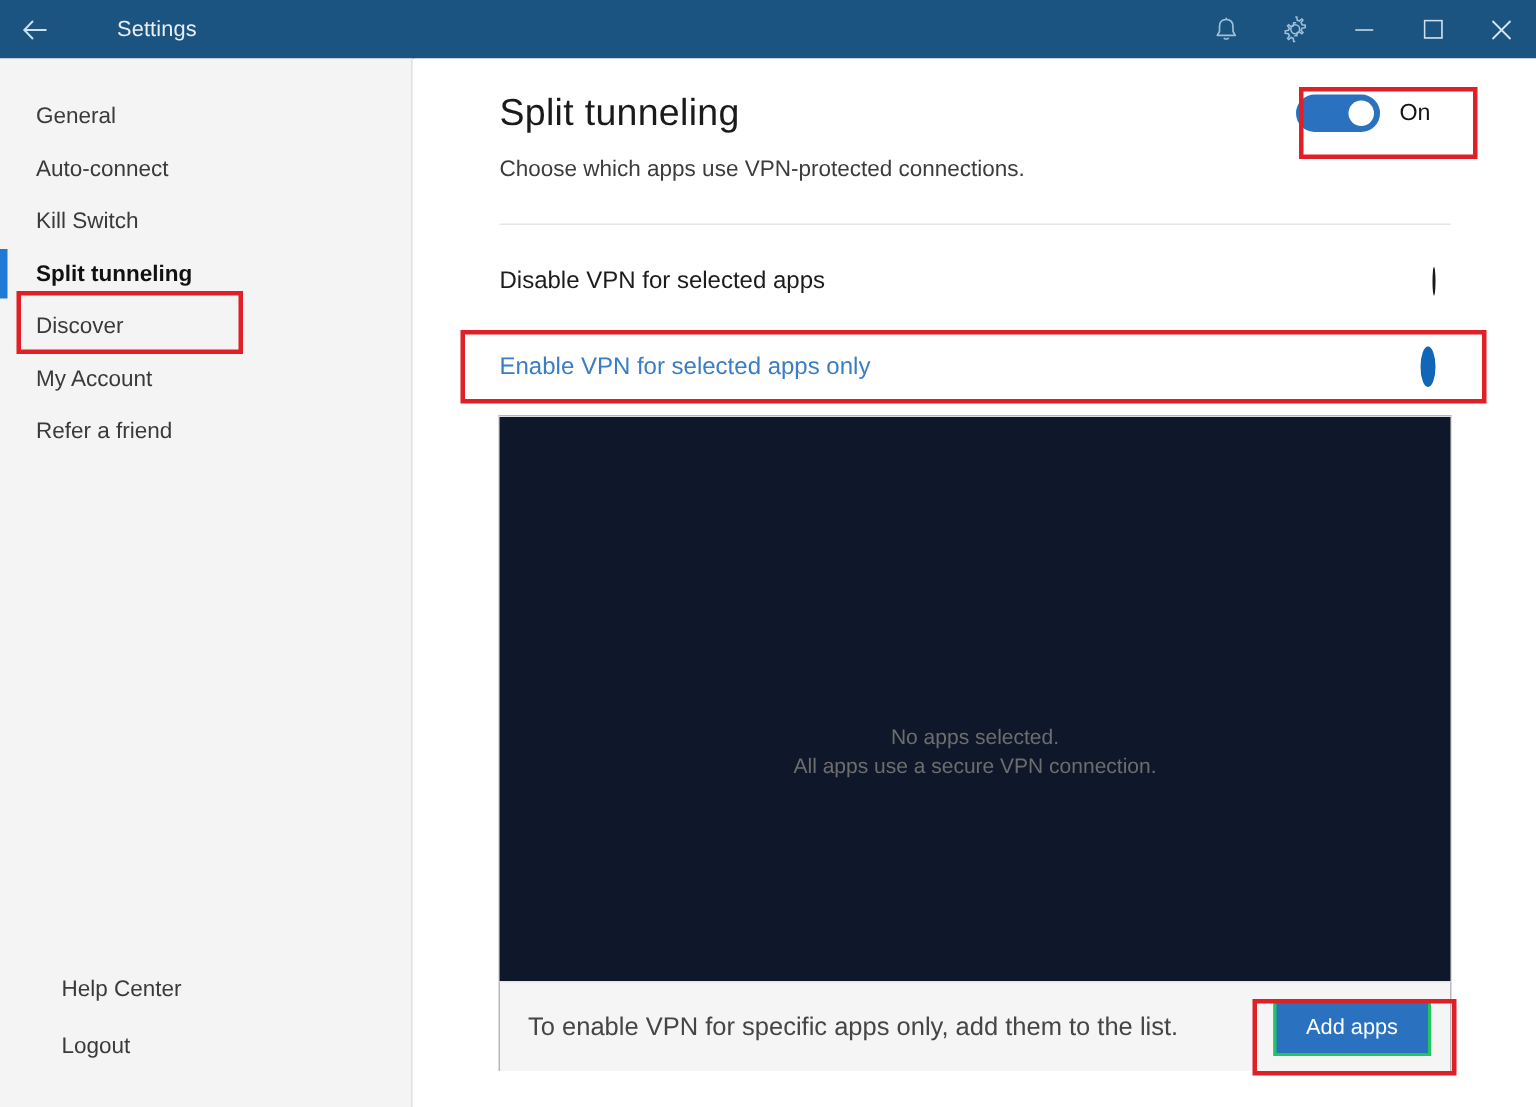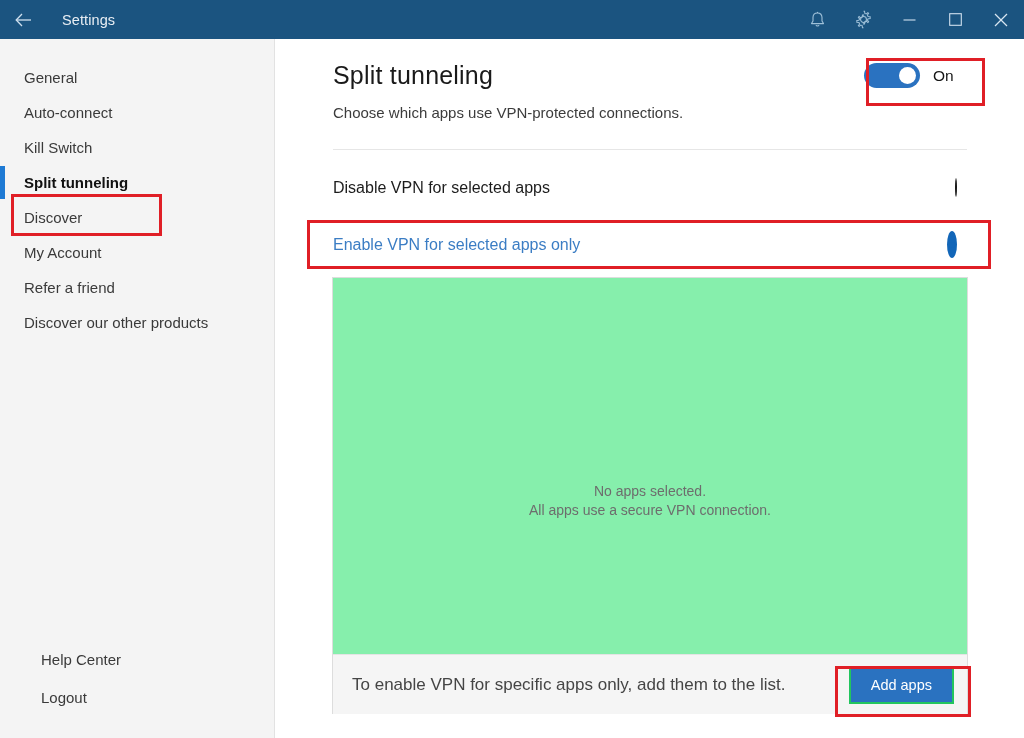--- a/index.html
+++ b/index.html
@@ -24,21 +24,21 @@
   }
   .back-btn {
     width: 46px; height: 39px;
     display: flex; align-items: center; justify-content: center;
   }
   .back-btn svg { display: block; }
   .title-text {
     color: #e9eef3;
     font-size: 14.5px;
     letter-spacing: .1px;
-    margin-left: 16px;
+    margin-left: 32px;
   }
   .tb-spacer { flex: 1; }
   .tb-icon {
     width: 46px; height: 39px;
     display: flex; align-items: center; justify-content: center;
   }
   .tb-icon svg { display: block; }
   .win-btn {
     width: 46px; height: 39px;
     display: flex; align-items: center; justify-content: center;
@@ -139,21 +139,21 @@
     width: 6px; height: 6px; border-radius: 50%;
     background: #1266b8;
   }
 
   
   .app-panel {
     position: absolute; left: 56px; top: 238px;
     width: 636px; height: 437px;
     border: 1px solid #dddddd;
     border-bottom: none;
-    background: #86efac;
+    background: #0f172a;
   }
   .empty-state {
     position: absolute; left: 0; right: 0; top: 204px;
     text-align: center;
     color: #6d6d6d; font-size: 14px; line-height: 19px;
   }
   .panel-footer {
     position: absolute; left: 0; bottom: 0;
     width: 634px; height: 60px;
     background: #f5f5f5;
@@ -269,23 +269,20 @@
       </div>
       <div class="nav-item">
         <span>Discover</span>
       </div>
       <div class="nav-item">
         <span>My Account</span>
       </div>
       <div class="nav-item">
         <span>Refer a friend</span>
       </div>
-      <div class="nav-item">
-        <span>Discover our other products</span>
-      </div>
     </div>
 
     <div class="nav-bottom">
       <div class="nav-item">
         <span>Help Center</span>
       </div>
       <div class="nav-item">
         <span>Logout</span>
       </div>
     </div>

